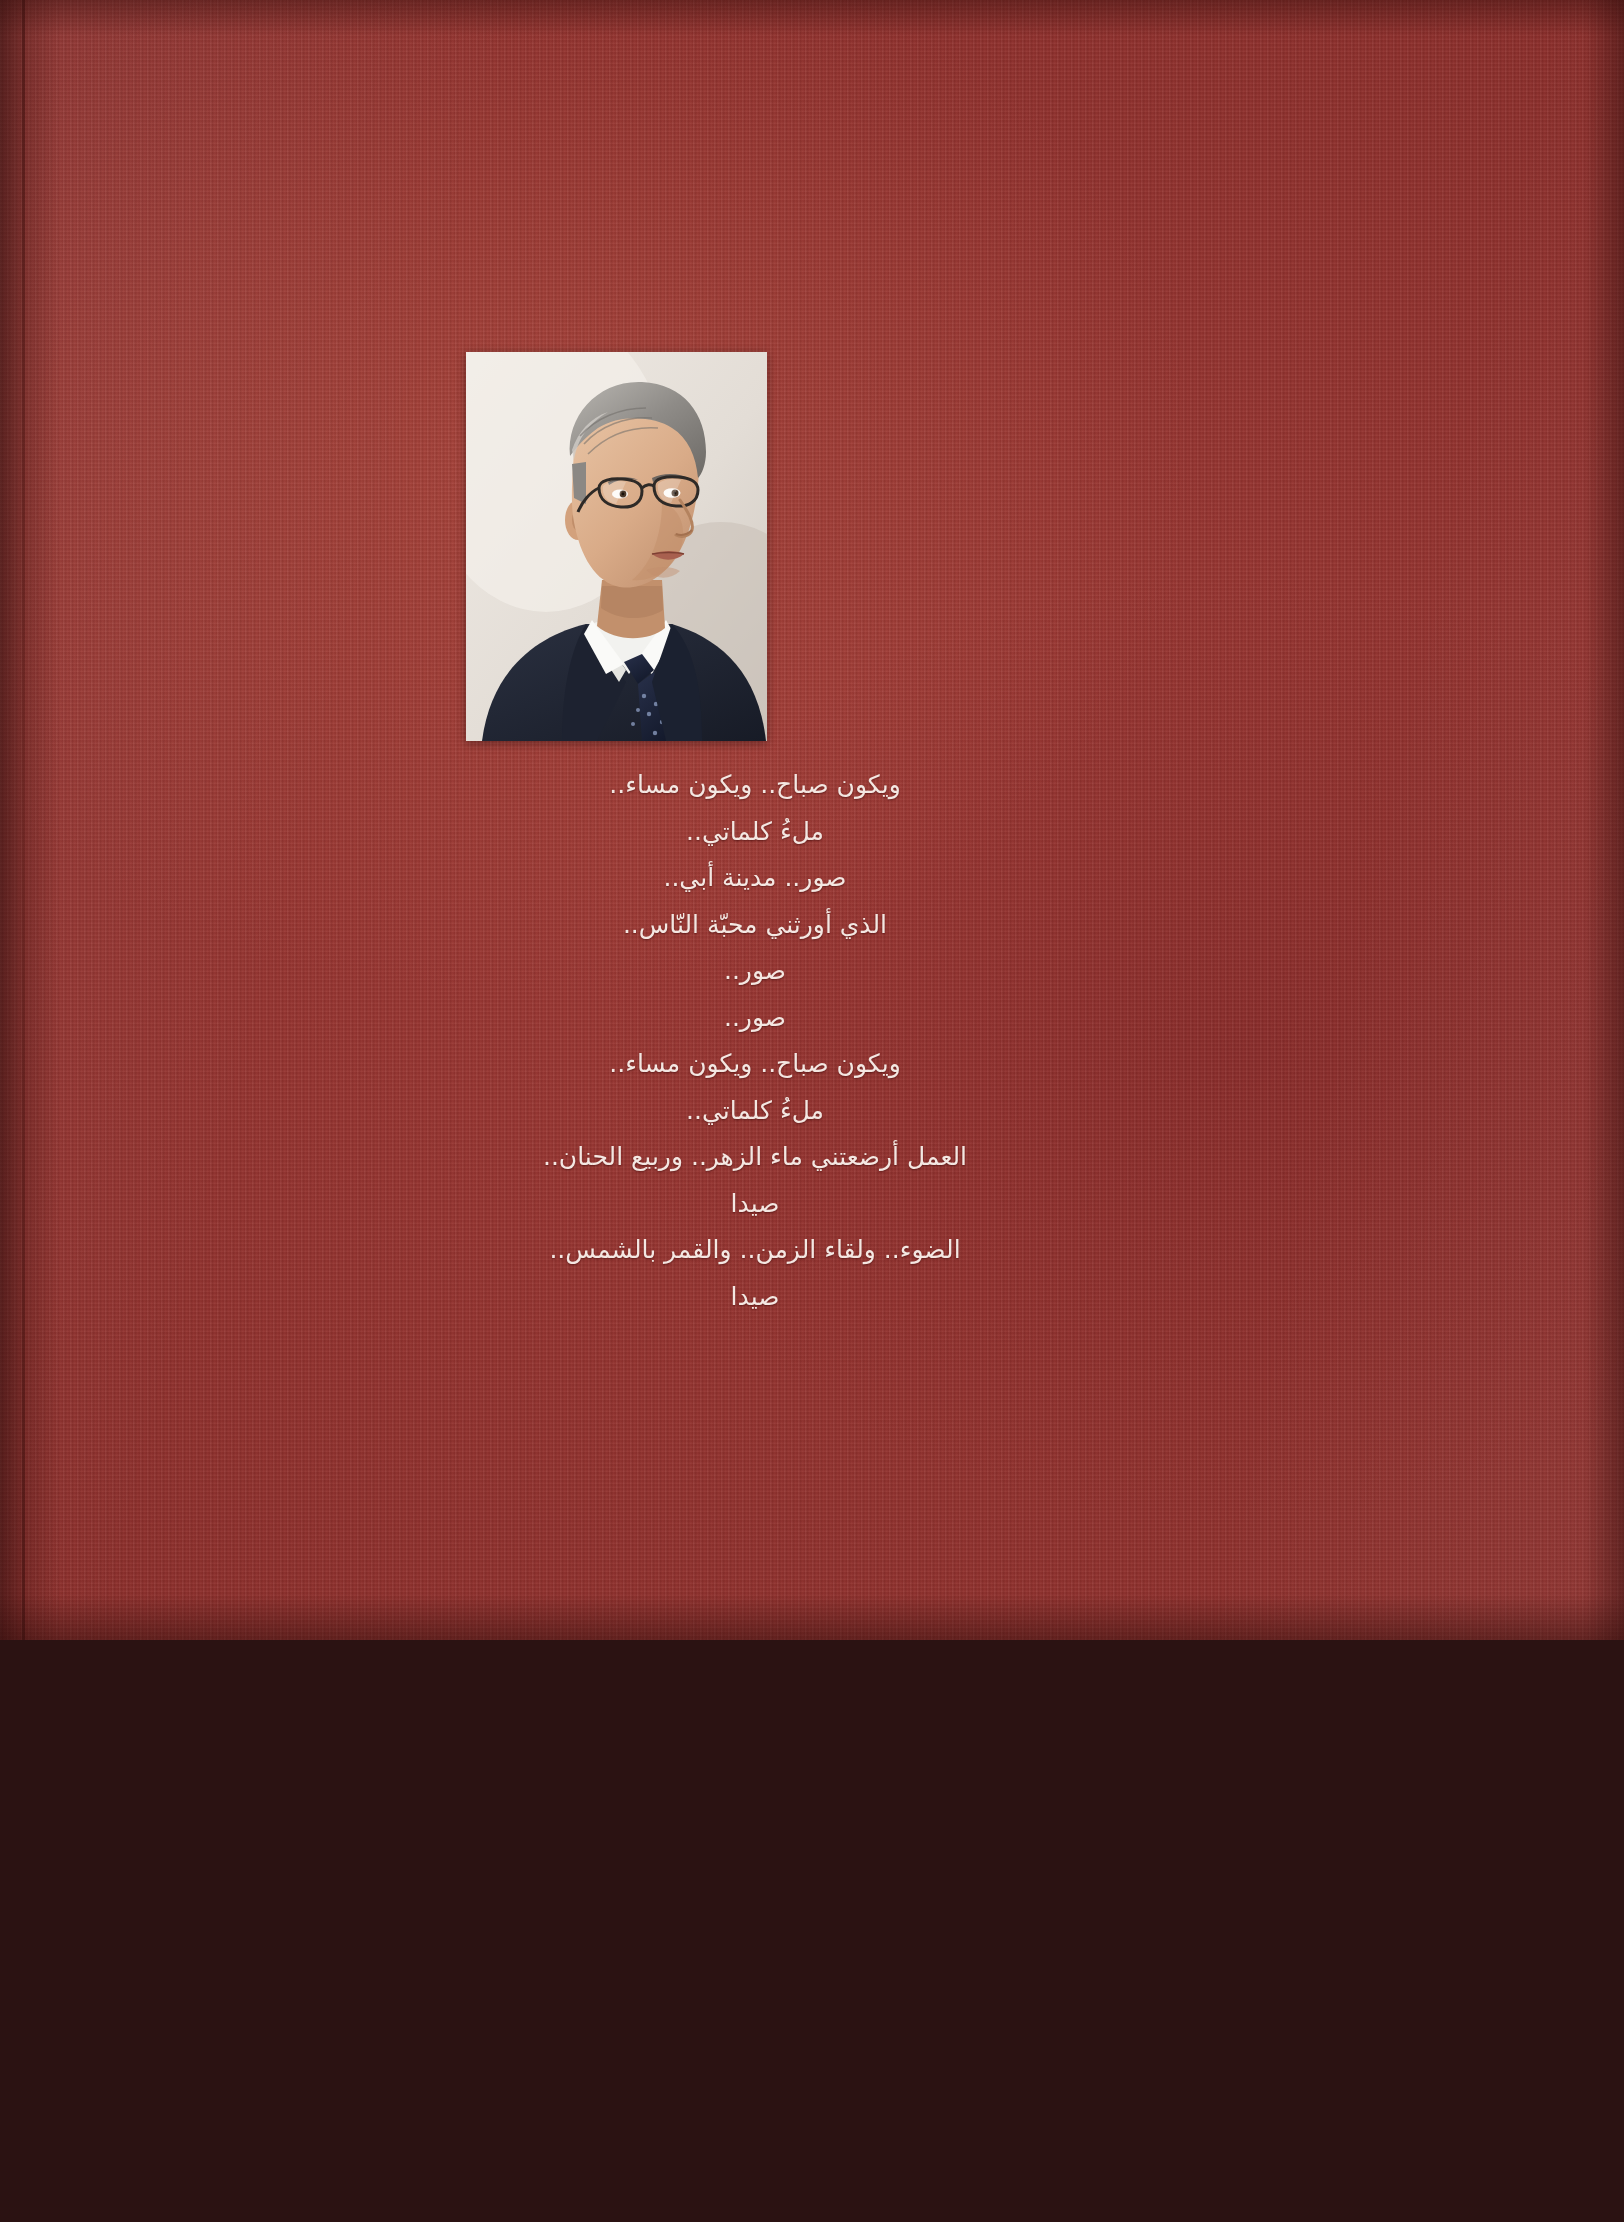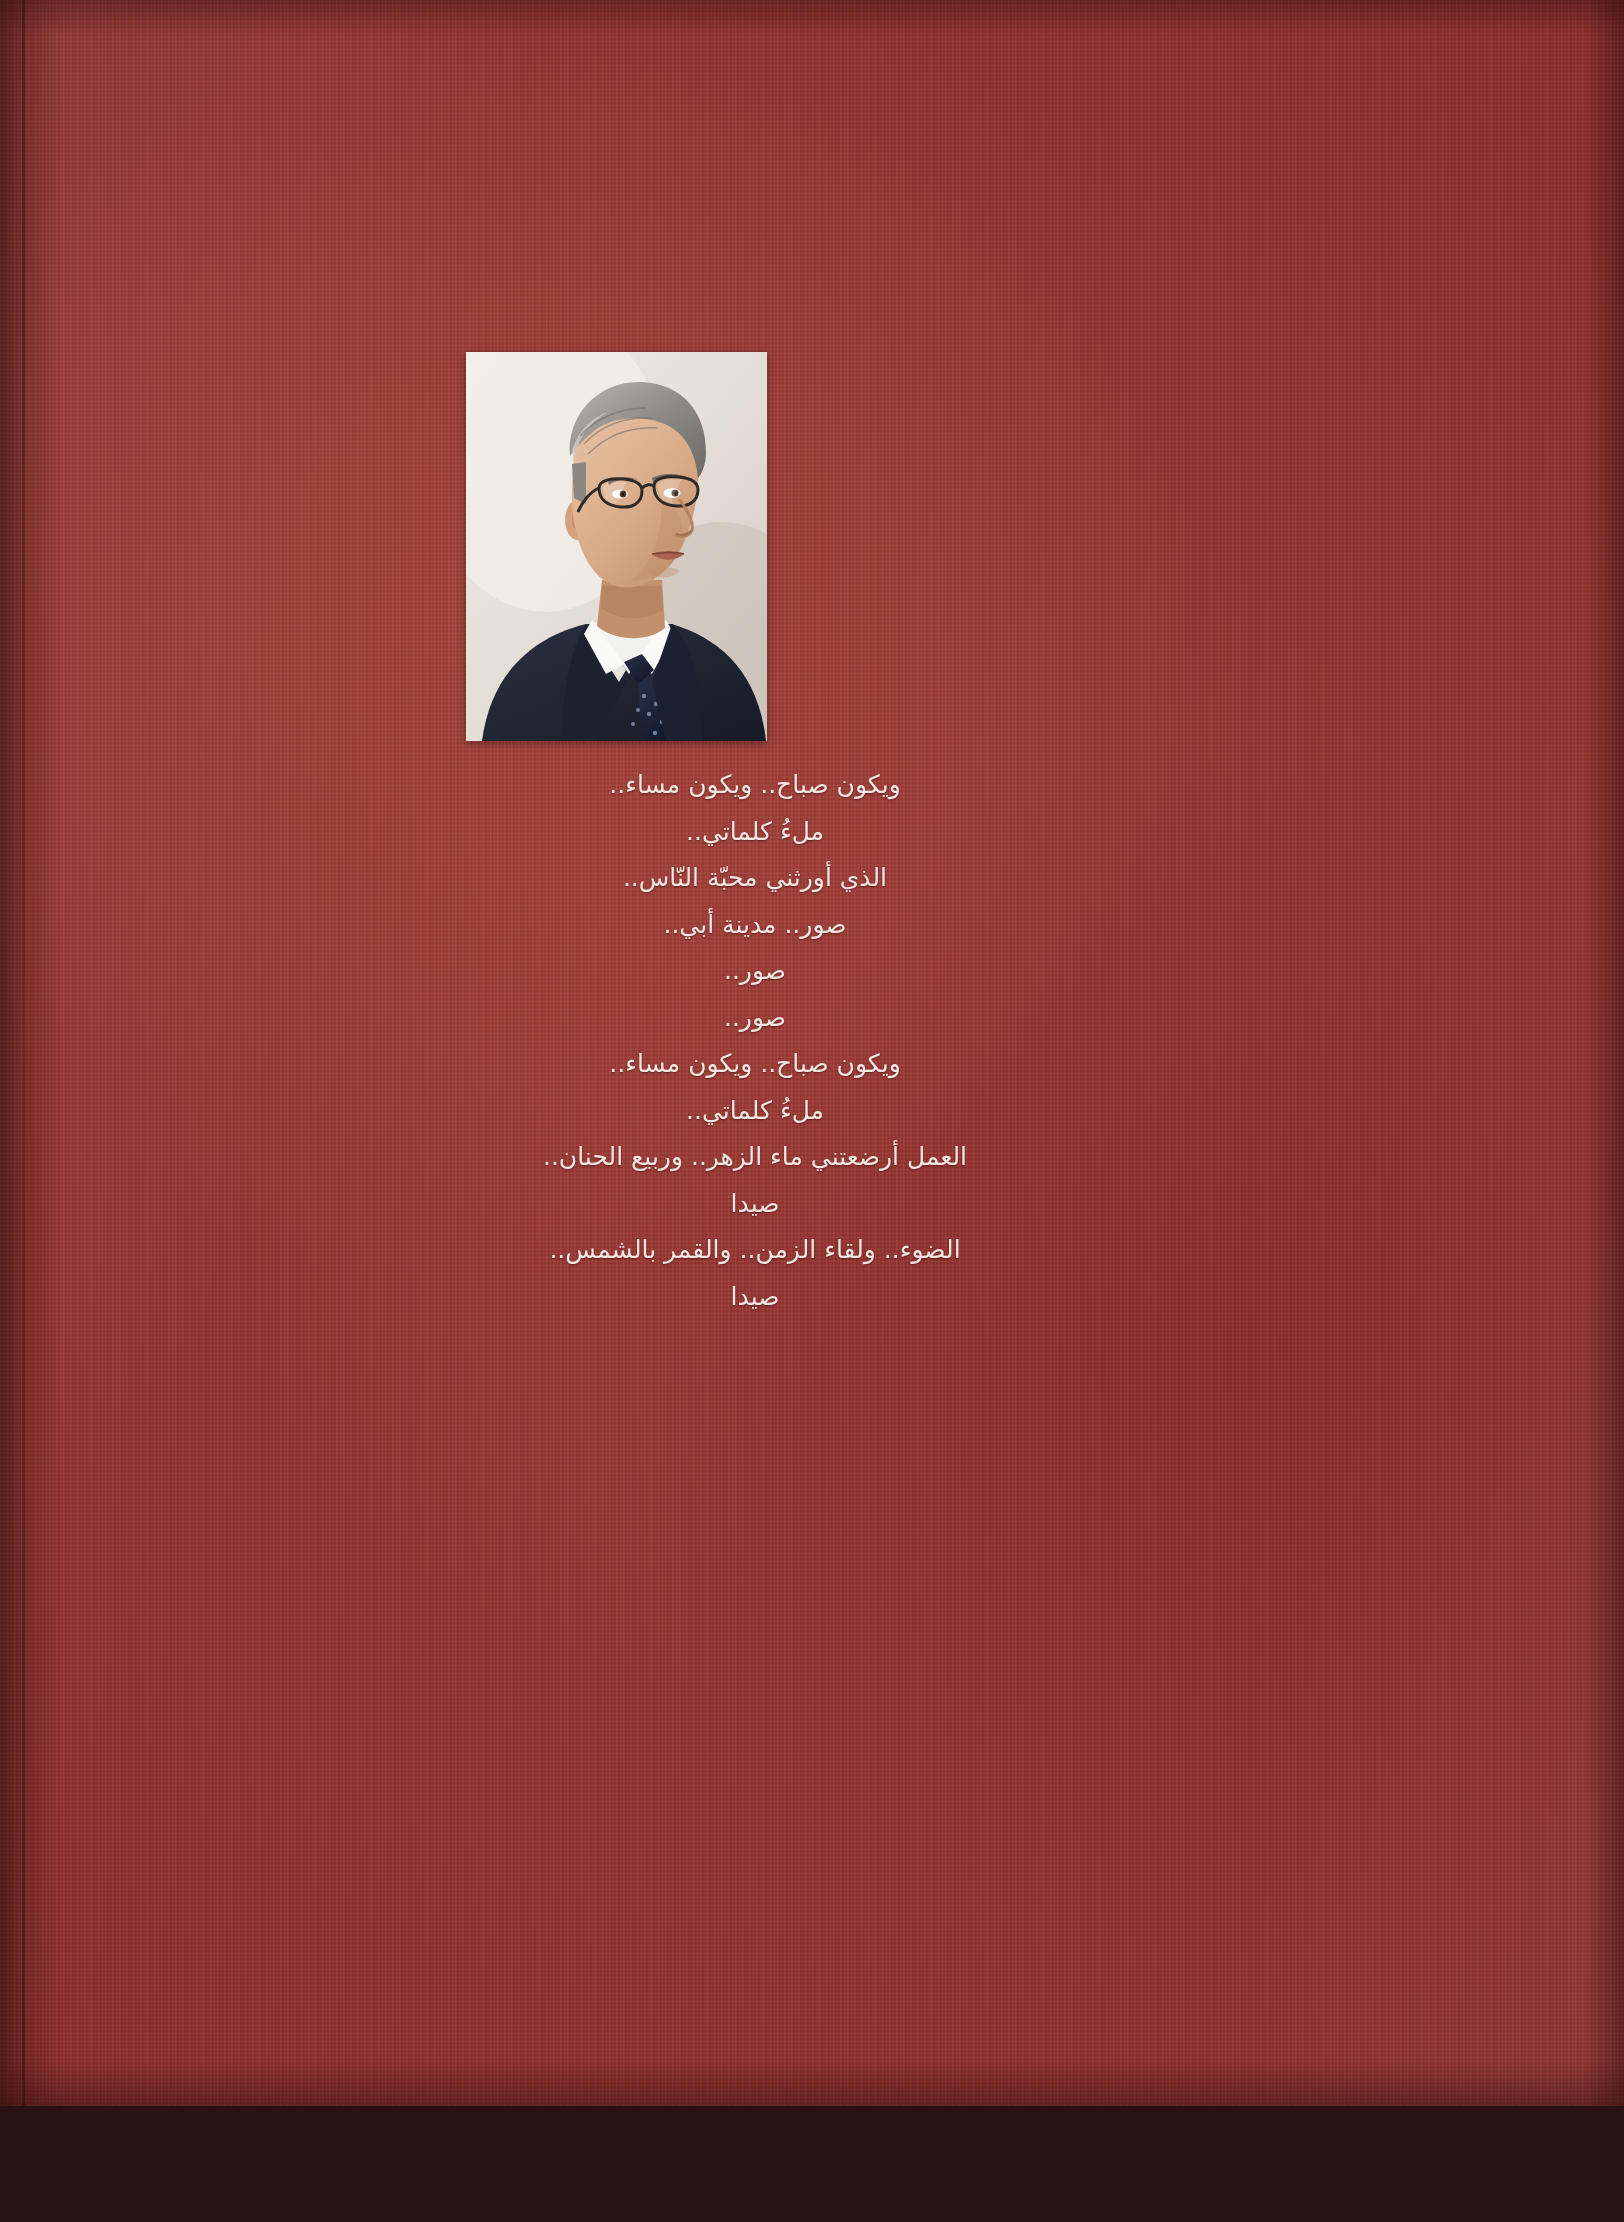--- a/index.html
+++ b/index.html
@@ -11,21 +11,21 @@
     width: 1624px;
     height: 2222px;
     overflow: hidden;
     font-family: "DejaVu Sans", sans-serif;
   }
 
   
   #book-cover {
     position: relative;
     width: 1624px;
-    height: 2106px;
+    height: 1640px;
     box-sizing: border-box;
     background-color: #9b3733;
     background-image:
       
       repeating-linear-gradient(90deg,
         rgba(255,255,255,0.055) 0px,
         rgba(255,255,255,0.055) 1px,
         rgba(0,0,0,0.05) 2px,
         rgba(0,0,0,0.05) 3px,
         rgba(255,255,255,0.02) 4px,
@@ -244,22 +244,22 @@
       <path d="M186 202 C196 198 210 198 218 202 C210 209 196 210 186 202 Z" fill="#a8604f"></path>
       <path d="M186 202 C196 200 210 200 218 202" fill="none" stroke="#7d4033" stroke-width="1.6"></path>
 
       <path d="M180 218 C192 214 206 214 214 219 C204 228 190 228 180 218 Z" fill="#c08f6d" opacity="0.45"></path>
     </svg>
   </div>
 
   <div id="poem">
     <span class="poem-line">ويكون صباح.. ويكون مساء..</span>
     <span class="poem-line">ملءُ كلماتي..</span>
+    <span class="poem-line">صور.. مدينة أبي..</span>
     <span class="poem-line">الذي أورثني محبّة النّاس..</span>
-    <span class="poem-line">صور.. مدينة أبي..</span>
     <span class="poem-line">صور..</span>
     <span class="poem-line">صور..</span>
     <span class="poem-line">ويكون صباح.. ويكون مساء..</span>
     <span class="poem-line">ملءُ كلماتي..</span>
     <span class="poem-line">العمل أرضعتني ماء الزهر.. وربيع الحنان..</span>
     <span class="poem-line">صيدا</span>
     <span class="poem-line">الضوء.. ولقاء الزمن.. والقمر بالشمس..</span>
     <span class="poem-line">صيدا</span>
   </div>
 

